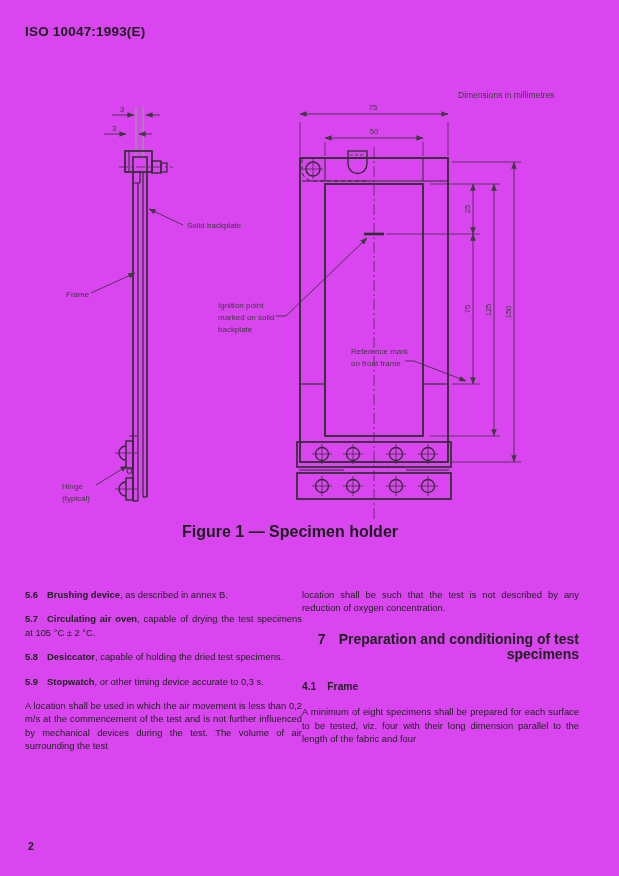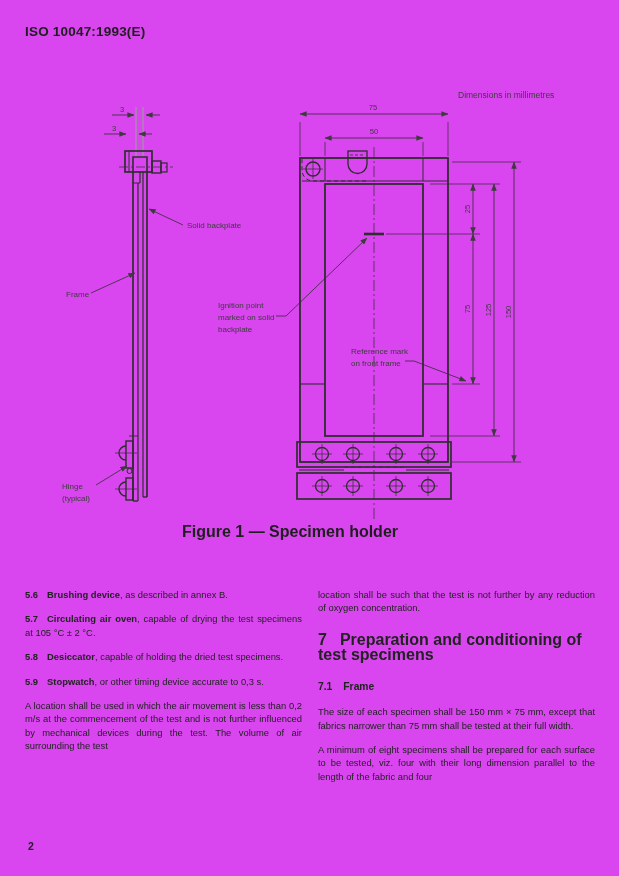--- a/index.html
+++ b/index.html
@@ -3,27 +3,27 @@
 <meta charset="utf-8">
 <style>
   html,body{margin:0;padding:0;background:#e8e8e6;}
   .page{position:relative;width:619px;height:876px;background:#d946ef;overflow:hidden;
         font-family:"Liberation Sans",sans-serif;color:#1e1e1e;}
   .hdr{position:absolute;left:25px;top:24px;font-size:13.5px;font-weight:bold;letter-spacing:.2px;}
   .dimnote{position:absolute;left:458px;top:90px;font-size:8.5px;color:#3c3c3c;}
   .figsvg{position:absolute;left:0;top:0;width:619px;height:876px;}
   .caption{position:absolute;left:150px;top:523px;width:280px;text-align:center;
            font-size:16px;font-weight:bold;}
-  .cols{position:absolute;left:25px;top:588px;width:570px;display:flex;gap:16px;}
+  .cols{position:absolute;left:25px;top:588px;width:570px;display:flex;}
   .col{width:277px;font-size:9.4px;line-height:13.4px;text-align:justify;color:#222;}
   .def{margin:0 0 11px 0;}
   .def .cnum{font-weight:bold;margin-right:9px;}
   .def b{font-weight:bold;}
   p.body{margin:0 0 11px 0;}
-  h2.h1{font-size:16px;line-height:15.5px;font-weight:bold;margin:17px 0 11px 0;text-align:left;}
+  h2.h1{font-size:14px;line-height:15.5px;font-weight:bold;margin:17px 0 11px 0;text-align:right;}
   h2.h1 .hnum{margin-right:13px;}
   h3.h2{font-size:10.3px;font-weight:bold;margin:17px 0 12px 0;text-align:left;}
   h3.h2 .hnum{margin-right:11px;}
   .col > :first-child{margin-top:0;}
   .pgnum{position:absolute;left:28px;top:840px;font-size:10.5px;font-weight:bold;}
   svg text{font-family:"Liberation Sans",sans-serif;fill:#3c3c3c;}
   .lbl{font-size:8px;}
   .dimtxt{font-size:7.6px;}
 </style>
 </head>
@@ -190,22 +190,21 @@
 
   <div class="cols">
     <div class="col">
       <p class="def"><span class="cnum">5.6</span><b>Brushing device</b><span>, as described in annex B.</span></p>
       <p class="def"><span class="cnum">5.7</span><b>Circulating air oven</b><span>, capable of drying the test specimens at 105 °C ± 2 °C.</span></p>
       <p class="def"><span class="cnum">5.8</span><b>Desiccator</b><span>, capable of holding the dried test specimens.</span></p>
       <p class="def"><span class="cnum">5.9</span><b>Stopwatch</b><span>, or other timing device accurate to 0,3 s.</span></p>
       <p class="body">A location shall be used in which the air movement is less than 0,2 m/s at the commencement of the test and is not further influenced by mechanical devices during the test. The volume of air surrounding the test</p>
     </div>
     <div class="col">
-      <p class="body">location shall be such that the test is not further by any reduction of oxygen concentration.</p>
+      <p class="body">location shall be such that the test is not described by any reduction of oxygen concentration.</p>
       <h2 class="h1"><span class="hnum">7</span><span>Preparation and conditioning of test specimens</span></h2>
-      <h3 class="h2"><span class="hnum">7.1</span><span>Frame</span></h3>
-      <p class="body">The size of each specimen shall be 150 mm  ×  75 mm, except that fabrics narrower than 75 mm shall be tested at their full width.</p>
+      <h3 class="h2"><span class="hnum">4.1</span><span>Frame</span></h3>
       <p class="body">A minimum of eight specimens shall be prepared for each surface to be tested, viz. four with their long dimension parallel to the length of the fabric and four</p>
     </div>
   </div>
 
   <div class="pgnum">2</div>
 </div>
 
 </body></html>

